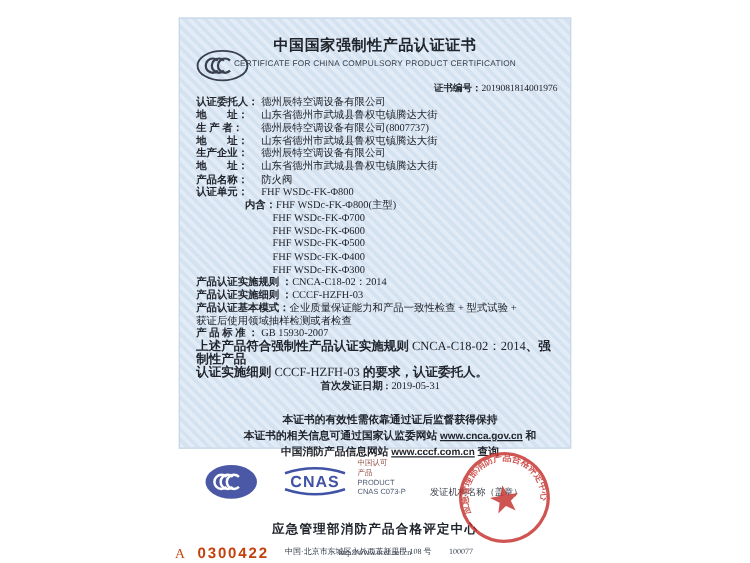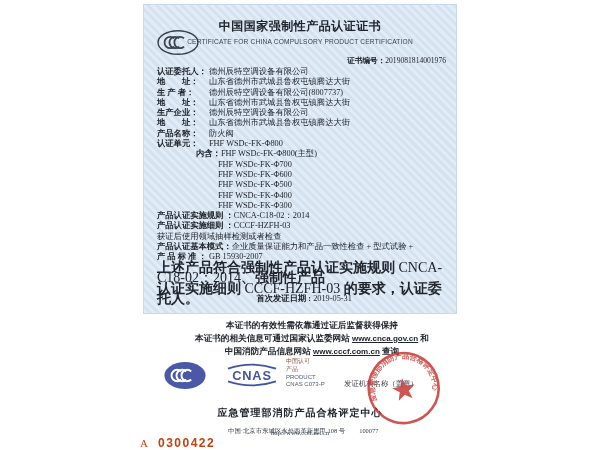--- a/index.html
+++ b/index.html
@@ -1,42 +1,42 @@
 <!DOCTYPE html>
 <html><head>
 <meta charset="utf-8">
 <style>
   html,body{margin:0;padding:0;}
   body{
     width:600px;height:450px;background:#ffffff;position:relative;overflow:hidden;
     font-family:"Liberation Serif","DejaVu Serif",serif;color:#20242c;
   }
   .certificate{
-    position:absolute;left:143px;top:4px;width:314px;height:310px;
+    position:absolute;left:143px;top:14px;width:314px;height:345px;
     background:#d9e6f3;
     background-image:repeating-linear-gradient(45deg,rgba(255,255,255,.25) 0 3px,rgba(190,210,230,.18) 3px 6px);
     border:1px solid #c9d8e8;box-sizing:border-box;
   }
   
   .ccc-outline{position:absolute;left:12px;top:22px;}
   .title{position:absolute;top:13px;left:0;width:100%;text-align:center;
     font-family:"Liberation Sans","DejaVu Sans",sans-serif;font-weight:bold;font-size:12px;letter-spacing:.5px;}
   .subtitle{position:absolute;top:33px;left:0;width:100%;text-align:center;
     font-family:"Liberation Sans","DejaVu Sans",sans-serif;font-size:6.6px;color:#39414e;letter-spacing:.2px;}
   .certno{position:absolute;top:51px;right:10px;font-size:7.6px;}
   .certno .lab{font-weight:bold;}
   
   .rows{position:absolute;top:62px;left:13px;right:9px;font-size:8.3px;line-height:10.3px;}
   .row{display:flex;white-space:pre;}
   .row .lbl{font-weight:bold;min-width:52px;}
   .row .val{}
   .row.indent1{padding-left:39px;}
   .row.indent1 .lbl,.row.indent2 .lbl,.row.cont .lbl{min-width:0;}
   .row.indent2{padding-left:61px;text-align:center;}
-  .statement{position:absolute;top:258px;left:13px;right:9px;font-size:14px;line-height:10.3px;}
+  .statement{position:absolute;top:258px;left:13px;right:9px;font-size:10px;line-height:10.3px;}
   .stline{white-space:pre-wrap;}
   .b{font-weight:bold;}
   .first-date{position:absolute;top:279px;left:0;width:100%;text-align:center;font-size:8.3px;white-space:pre;}
   .issue-date{position:absolute;top:289.5px;left:13px;font-size:8.3px;white-space:pre;}
   .gap{display:inline-block;width:10px;}
   
   .notice{position:absolute;top:314px;left:0;width:100%;text-align:center;
     font-size:8.6px;line-height:12.6px;font-weight:bold;padding-left:12px;}
   .notice .url{text-decoration:underline;font-family:"Liberation Sans","DejaVu Sans",sans-serif;font-size:8px;}
   .notice div{white-space:pre;}
@@ -88,22 +88,22 @@
     <div class="row"><span class="lbl">产品名称：</span><span class="val">防火阀</span></div>
     <div class="row"><span class="lbl">认证单元：</span><span class="val">FHF WSDc-FK-Φ800</span></div>
     <div class="row indent1"><span class="lbl">内含：</span><span class="val">FHF WSDc-FK-Φ800(主型)</span></div>
     <div class="row indent2"><span class="lbl"></span><span class="val">FHF WSDc-FK-Φ700</span></div>
     <div class="row indent2"><span class="lbl"></span><span class="val">FHF WSDc-FK-Φ600</span></div>
     <div class="row indent2"><span class="lbl"></span><span class="val">FHF WSDc-FK-Φ500</span></div>
     <div class="row indent2"><span class="lbl"></span><span class="val">FHF WSDc-FK-Φ400</span></div>
     <div class="row indent2"><span class="lbl"></span><span class="val">FHF WSDc-FK-Φ300</span></div>
     <div class="row"><span class="lbl">产品认证实施规则 ：</span><span class="val">CNCA-C18-02：2014</span></div>
     <div class="row"><span class="lbl">产品认证实施细则 ：</span><span class="val">CCCF-HZFH-03</span></div>
+    <div class="row"><span class="lbl">产品认证基本模式：</span><span class="val">企业质量保证能力和产品一致性检查 + 型式试验 +</span></div>
     <div class="row cont"><span class="lbl"></span><span class="val">获证后使用领域抽样检测或者检查</span></div>
-    <div class="row"><span class="lbl">产品认证基本模式：</span><span class="val">企业质量保证能力和产品一致性检查 + 型式试验 +</span></div>
     <div class="row"><span class="lbl">产 品 标 准 ：</span><span class="val">GB 15930-2007</span></div>
   </div>
 
   <div class="statement">
     <div class="stline"><span class="b">上述产品符合强制性产品认证实施规则 </span><span>CNCA-C18-02：2014</span><span class="b">、强制性产品</span></div>
     <div class="stline"><span class="b">认证实施细则 </span><span>CCCF-HZFH-03</span><span class="b"> 的要求，认证委托人。</span></div>
   </div>
 
   <div class="first-date">
     <span class="b">首次发证日期 : </span><span>2019-05-31</span>

